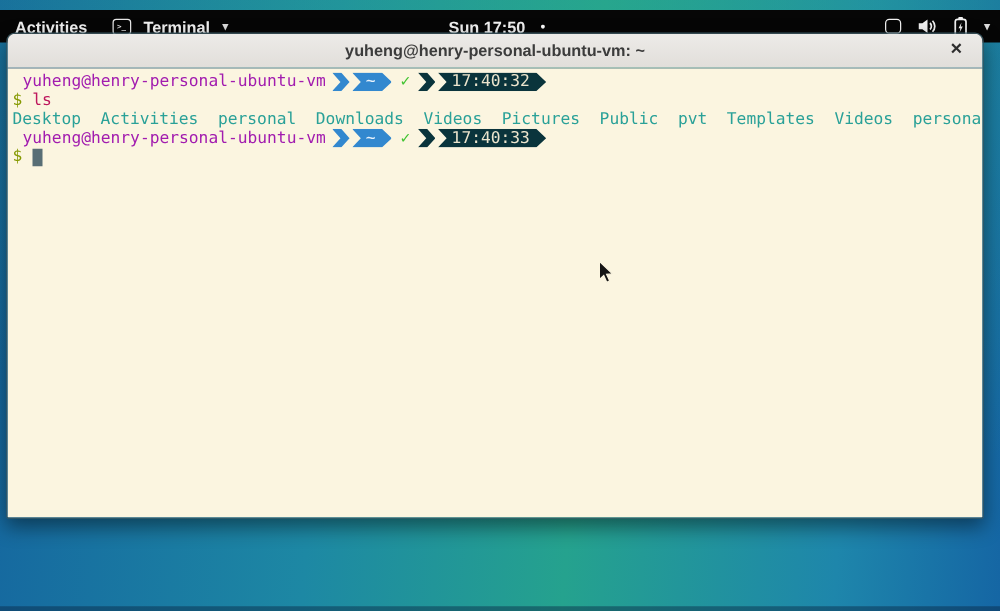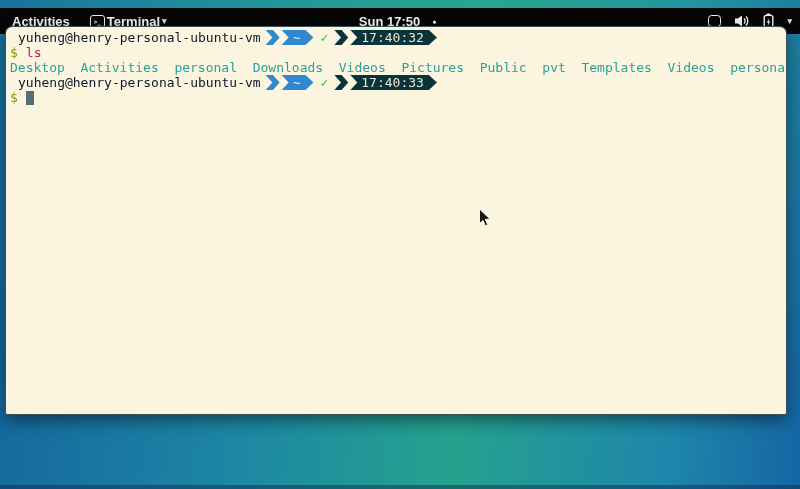--- a/index.html
+++ b/index.html
@@ -17,21 +17,21 @@
   }
 
   
   .topbar {
     position:absolute; top:0; left:0; right:0; height:26px;
     background:#060606; color:#f2f2f2;
     display:flex; align-items:center;
     font-size:13px; font-weight:bold;margin-top:8px;
   }
   .activities { margin-left:12px; cursor:pointer; }
-  .app-menu { margin-left:20px; display:flex; align-items:center; gap:2px; cursor:pointer; }
+  .app-menu { margin-left:20px; display:flex; align-items:center; gap:10px; cursor:pointer; }
   .term-app-icon {
     width:15px; height:13px; border:1.5px solid #e8e8e8; border-radius:3px;
     display:flex; align-items:center; justify-content:center;
     font-family:"DejaVu Sans Mono", monospace; font-size:6px; line-height:1;
     color:#e8e8e8; padding-top:1px;
   }
   .caret { font-size:9px; color:#dcdcdc; }
   .clock-area {
     position:absolute; left:50%; transform:translateX(-53%);
     display:flex; align-items:center; gap:12px; cursor:pointer;
@@ -65,21 +65,21 @@
 
   
   .terminal {
     flex:1; background:#fbf5e0; padding:3px 4px;
     font-family:"DejaVu Sans Mono", monospace;
     font-size:13px; line-height:15px; color:#586e75;
     cursor:text;
   }
   .t-line { height:15px; white-space:pre; display:flex; align-items:center; }
   .t-line.plain { display:block; }
-  .user-host { padding-left:8px; color:#0f172a; }
+  .user-host { padding-left:8px; color:#a21caf; }
 
   .pl-chevron {
     width:14px; height:15px; margin-left:5px; flex:0 0 14px;
     clip-path:polygon(0 0, 52% 0, 100% 50%, 52% 100%, 0 100%, 48% 50%);
   }
   .pl-chevron.blue { background:#3288cf; }
   .pl-chevron.dark { background:#0a343c; margin-left:6px; }
   .pl-badge {
     height:15px; margin-left:2px; display:flex; align-items:center;
     padding:0 13px 0 11px;
@@ -124,20 +124,24 @@
     <svg width="11" height="17" viewBox="0 0 11 17">
       <rect x="3.6" y="0.5" width="3.8" height="2" rx="0.8" fill="#f2f2f2"></rect>
       <rect x="1.2" y="2.4" width="8.6" height="13.6" rx="2" fill="none" stroke="#f2f2f2" stroke-width="1.4"></rect>
       <path d="M6.2 5 L3.8 9.6 L5.3 9.6 L4.7 12.9 L7.2 8.2 L5.6 8.2 Z" fill="#f2f2f2"></path>
     </svg>
     <span class="caret">▾</span>
   </div>
 </div>
 
 <div class="window">
+  <div class="titlebar">
+    <span>yuheng@henry-personal-ubuntu-vm: ~</span>
+    <span class="close-btn">×</span>
+  </div>
   <div class="terminal">
 
     <div class="t-line">
       <span class="user-host">yuheng@henry-personal-ubuntu-vm</span>
       <span class="pl-chevron blue"></span>
       <span class="pl-badge blue"><span>~</span></span>
       <span class="check">✓</span>
       <span class="pl-chevron dark"></span>
       <span class="pl-badge dark"><span>17:40:32</span></span>
     </div>

